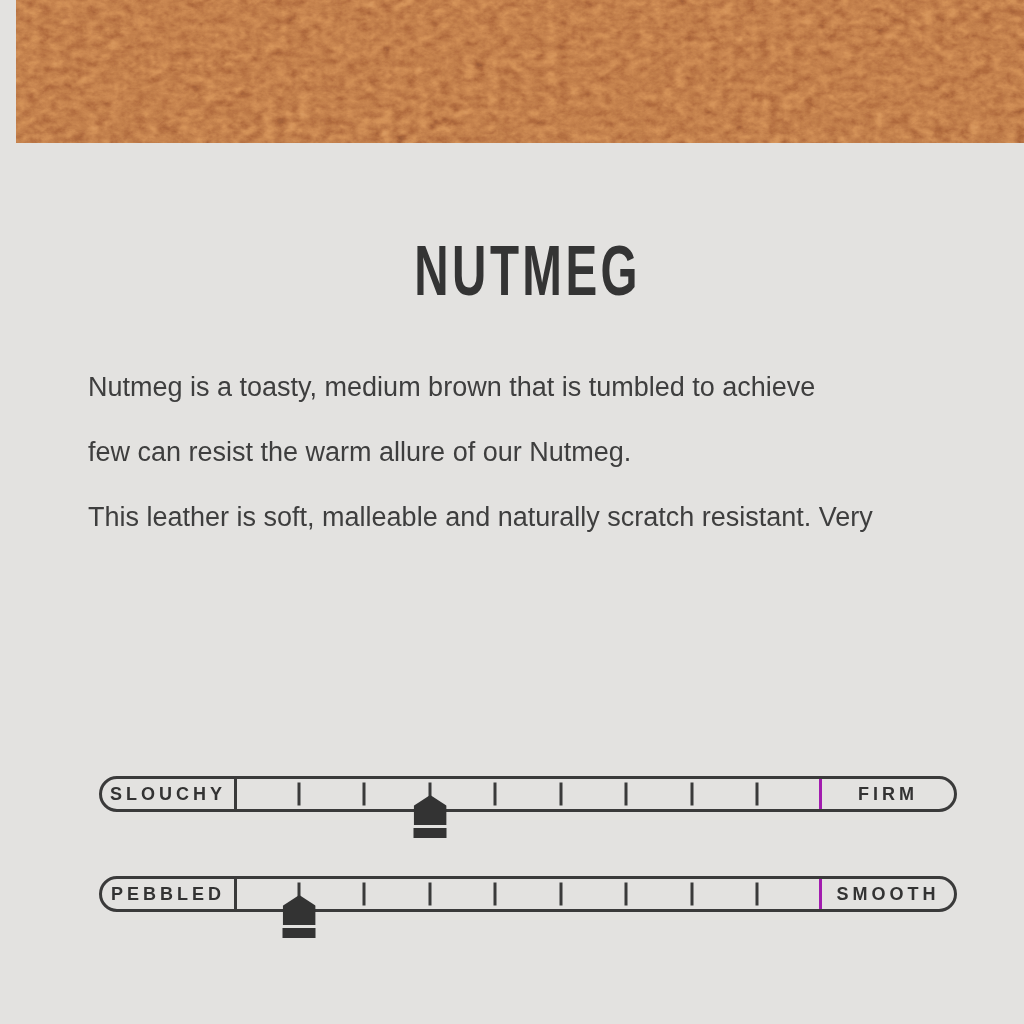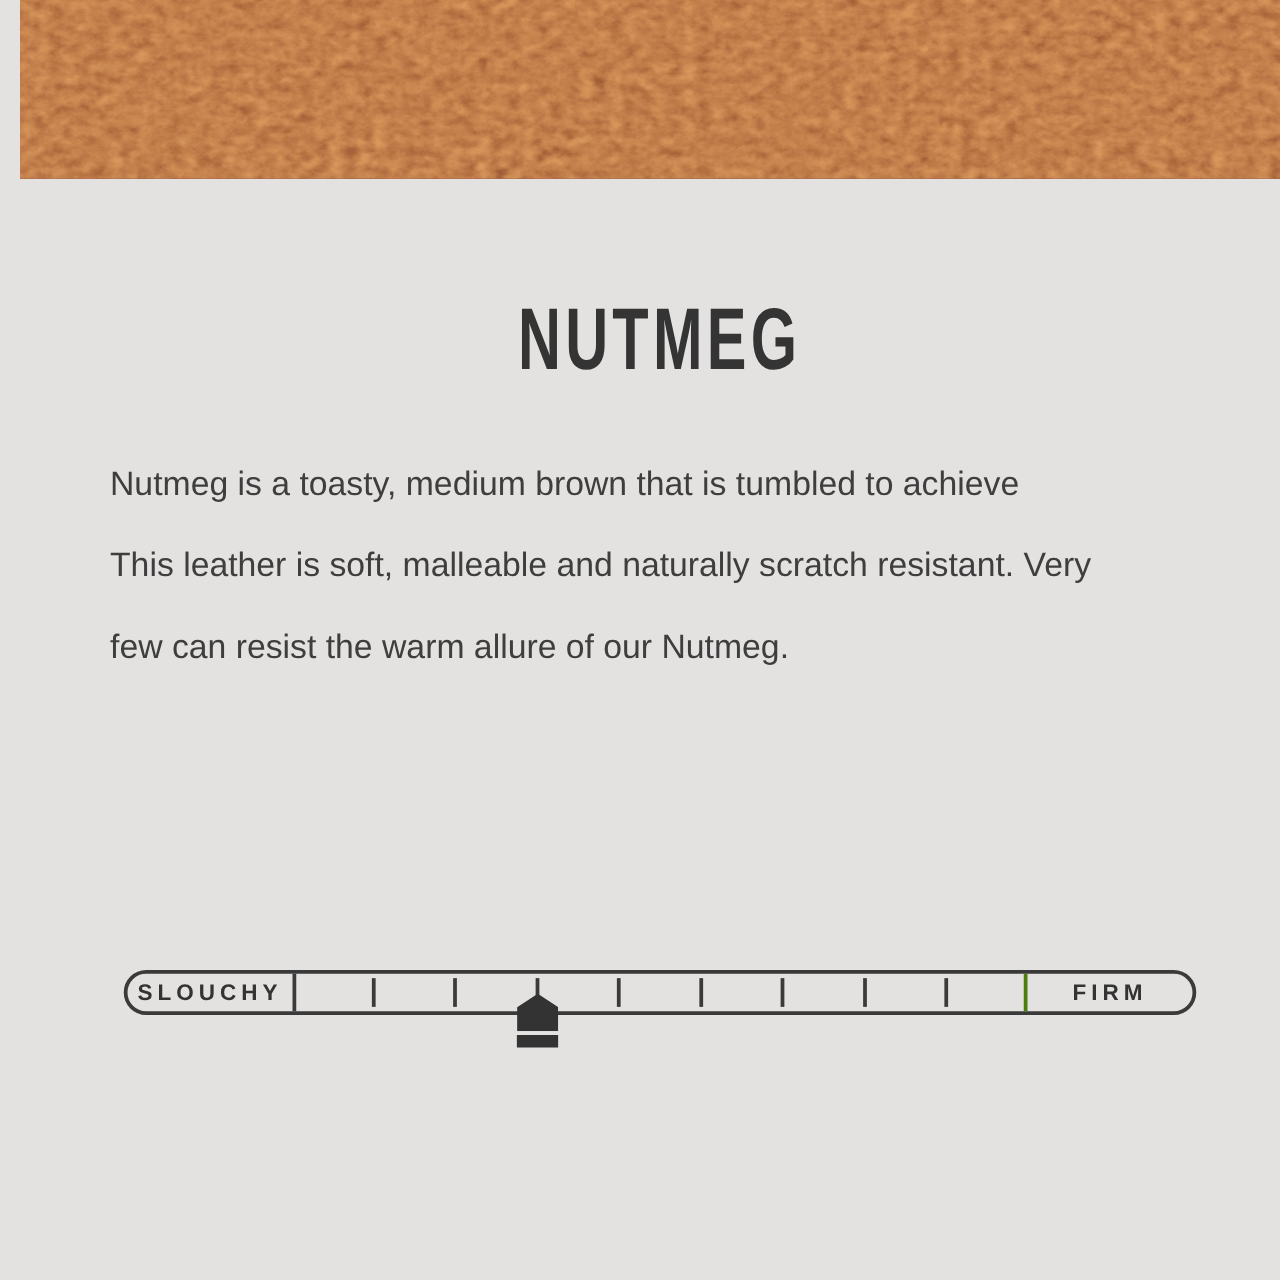--- a/index.html
+++ b/index.html
@@ -62,21 +62,21 @@
   .cap {
     flex: 0 0 135px;
     display: flex; align-items: center; justify-content: center;
     font-size: 18px;
     font-weight: bold;
     letter-spacing: 4px;
     color: #333333;
     white-space: nowrap;
   }
   .cap.left  { border-right: 3px solid #3a3a3a; }
-  .cap.right { border-left: 3px solid #4d7c0f; }
+  .cap.right { border-left: 3px solid #a21caf; }
   .track { flex: 1 1 auto; position: relative; }
   .tick {
     position: absolute; top: 50%;
     transform: translate(-50%, -50%);
     width: 3px; height: 23px;
     background: #3a3a3a;
   }
   .tick:nth-of-type(1) { left: 10.7%; }
   .tick:nth-of-type(2) { left: 21.9%; }
   .tick:nth-of-type(3) { left: 33.2%; }
@@ -126,22 +126,22 @@
       <rect x="0" y="0" width="1024" height="143" fill="#93421e" filter="url(#leatherTex)"></rect>
     </svg>
   </div>
 
   <h1 class="title">
     <span>NUTMEG</span>
   </h1>
 
   <div class="description">
     <div>Nutmeg is a toasty, medium brown that is tumbled to achieve</div>
+    <div>few can resist the warm allure of our Nutmeg.</div>
     <div>This leather is soft, malleable and naturally scratch resistant. Very</div>
-    <div>few can resist the warm allure of our Nutmeg.</div>
   </div>
 
   <div class="scale first">
     <div class="cap left">SLOUCHY</div>
     <div class="track">
       <span class="tick"></span>
       <span class="tick"></span>
       <span class="tick"></span>
       <span class="tick"></span>
       <span class="tick"></span>
@@ -149,14 +149,32 @@
       <span class="tick"></span>
       <span class="tick"></span>
       <div class="marker" style="left: 33.2%;">
         <div class="nib"></div>
         <div class="base"></div>
       </div>
     </div>
     <div class="cap right">FIRM</div>
   </div>
 
+  <div class="scale second">
+    <div class="cap left">PEBBLED</div>
+    <div class="track">
+      <span class="tick"></span>
+      <span class="tick"></span>
+      <span class="tick"></span>
+      <span class="tick"></span>
+      <span class="tick"></span>
+      <span class="tick"></span>
+      <span class="tick"></span>
+      <span class="tick"></span>
+      <div class="marker" style="left: 10.7%;">
+        <div class="nib"></div>
+        <div class="base"></div>
+      </div>
+    </div>
+    <div class="cap right">SMOOTH</div>
+  </div>
 
 </div>
 
 </body></html>

